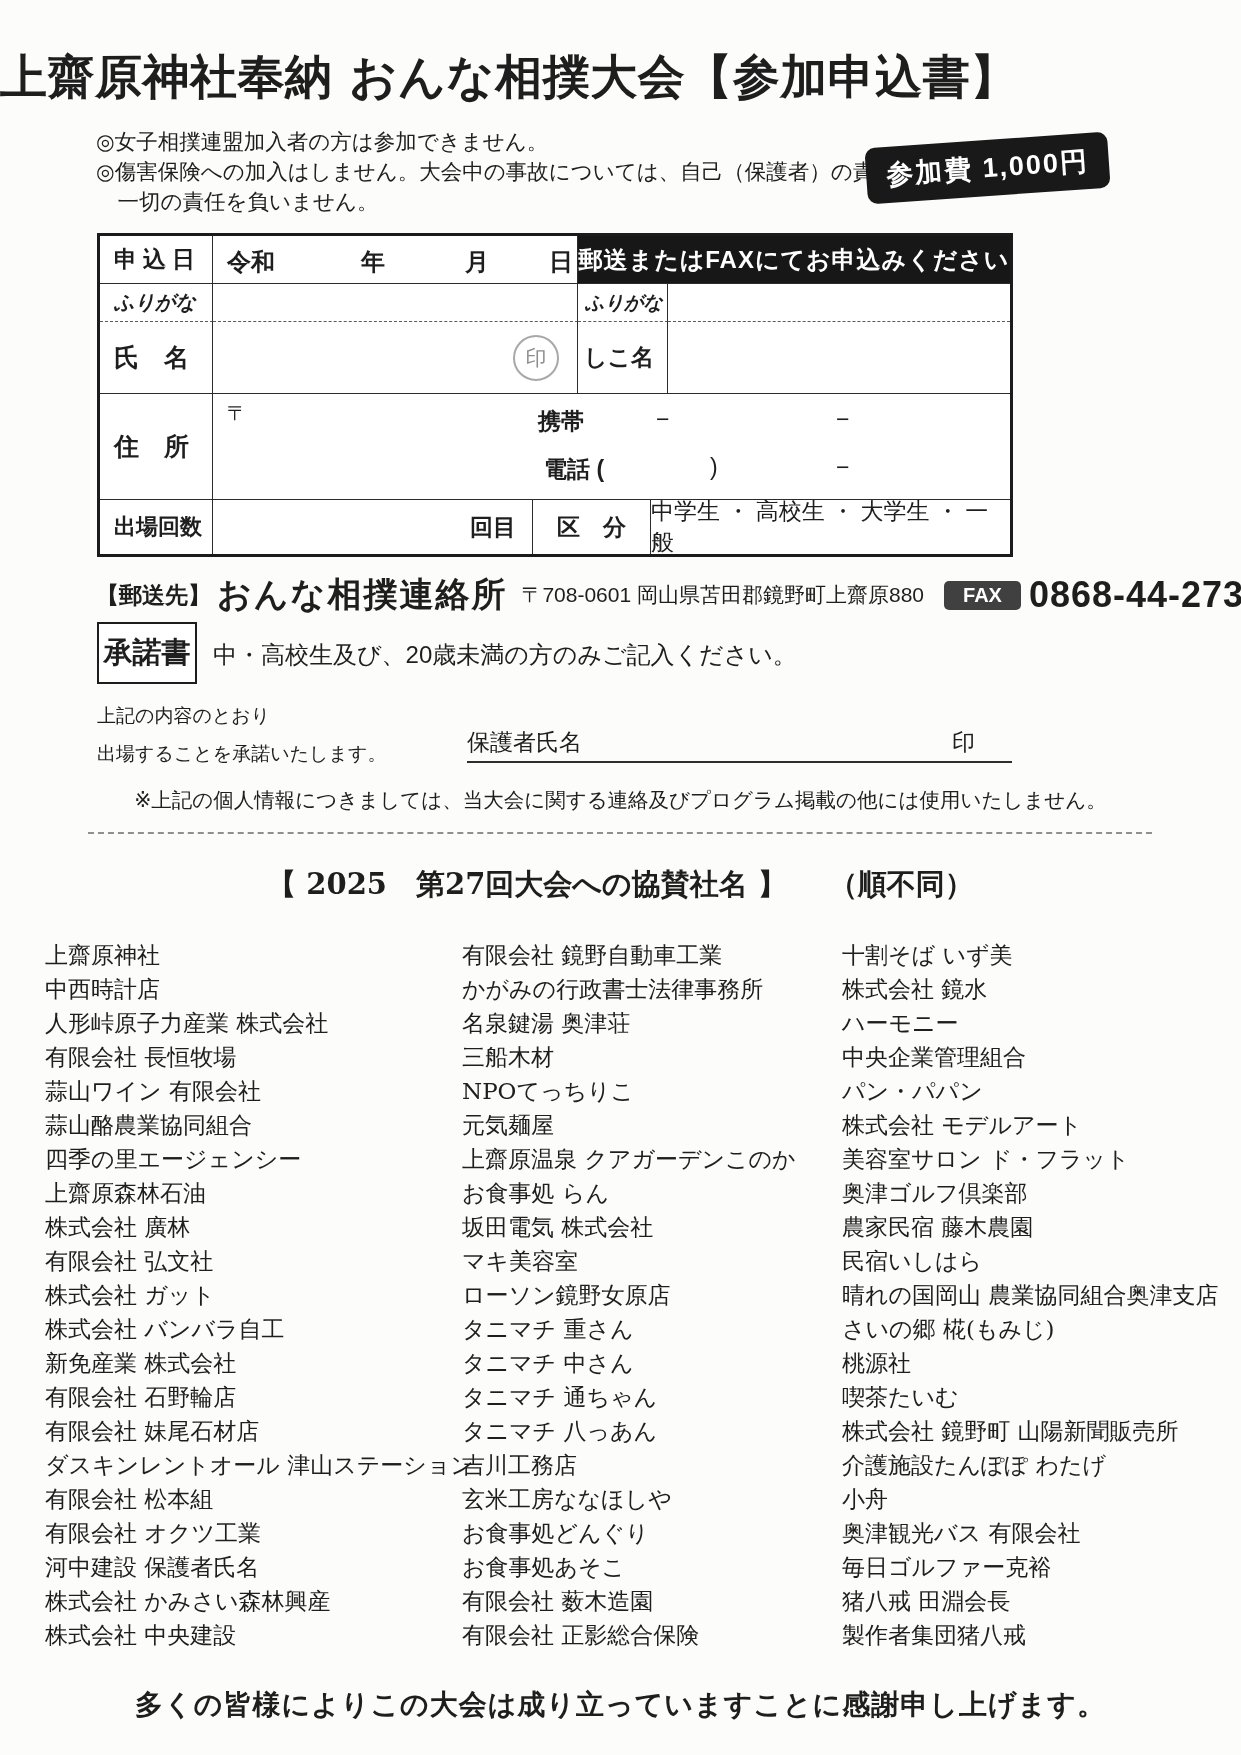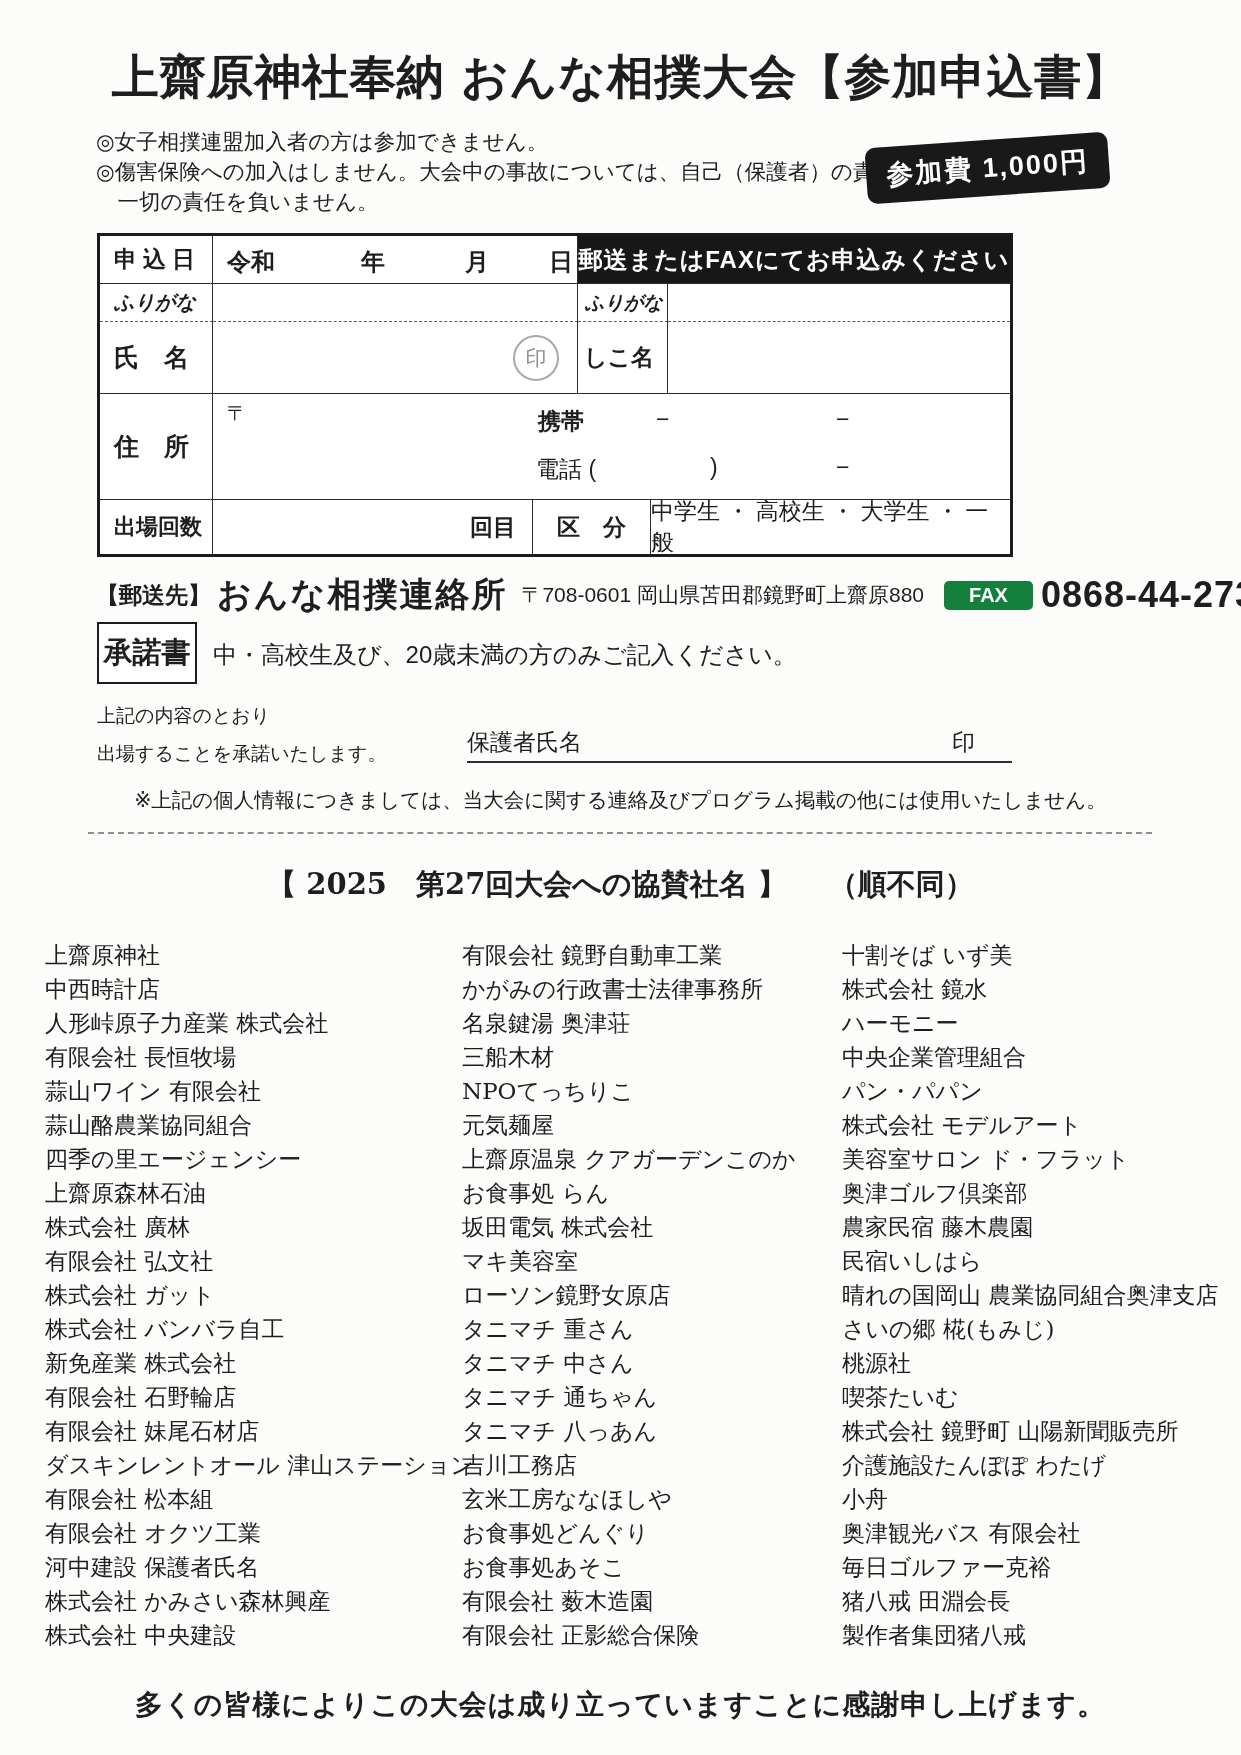--- a/index.html
+++ b/index.html
@@ -5,21 +5,21 @@
   html,body { margin:0; padding:0; background:#e9e9e9; }
   .page {
     position:relative; width:1241px; height:1755px; margin:0 auto;
     background:#fcfcfa; color:#1e1e1e; overflow:hidden;
     font-family:"Liberation Sans","DejaVu Sans",sans-serif;
   }
   .abs { position:absolute; }
   .serif { font-family:"DejaVu Serif","Liberation Serif",serif; }
 
   .title {
-    top:46px; left:0; width:1241px; text-align:center;
+    top:46px; left:0; width:1241px; 
     font-size:47px; font-weight:bold; white-space:nowrap; letter-spacing:0.5px;
   }
   .notes { top:127px; left:96px; font-size:21.5px; line-height:30px; }
   .fee-badge {
     top:140px; left:866px; background:#191919; color:#ffffff;
     font-size:27px; font-weight:bold; letter-spacing:2px; white-space:nowrap;
     padding:10px 20px; border-radius:10px; transform:rotate(-4deg);
   }
 
   
@@ -42,22 +42,22 @@
     width:42px; height:42px; border:2px solid #a8a8a8; border-radius:50%;
     color:#8d8d8d; font-size:21px; display:flex; align-items:center; justify-content:center;
   }
   .in-cell { position:absolute; white-space:nowrap; }
 
   
   .mailing { top:572px; left:96px; width:1130px; display:flex; align-items:center; white-space:nowrap; }
   .mail-label { font-size:23px; font-weight:bold; }
   .mail-name  { font-size:34px; font-weight:bold; letter-spacing:2px; margin-left:6px; }
   .mail-addr  { font-size:21px; margin-left:14px; }
-  .fax-badge  { background:#15803d; color:#fff; font-size:20px; font-weight:bold;
-                padding:3px 25px; border-radius:5px; margin-left:20px; }
+  .fax-badge  { background:#404040; color:#fff; font-size:20px; font-weight:bold;
+                padding:3px 19px; border-radius:5px; margin-left:20px; }
   .fax-number { font-size:36px; font-weight:bold; letter-spacing:1px; margin-left:8px; }
 
   .consent-box {
     top:622px; left:97px; width:100px; height:62px; box-sizing:border-box;
     border:2.5px solid #1d1d1d; display:flex; align-items:center; justify-content:center;
     font-size:29px; font-weight:bold; background:#fff;
   }
   .consent-instr { top:639px; left:213px; font-size:24px; white-space:nowrap; }
   .statement { top:697px; left:97px; font-size:19px; line-height:38px; white-space:nowrap; }
   .guardian-label { top:727px; left:467px; font-size:23px; }
@@ -126,21 +126,21 @@
       <div class="cell b-b" style="flex:1;"></div>
     </div>
 
     <div class="f-row" style="height:106px;">
       <div class="cell lab b-r b-b" style="width:113px; font-size:25px;">住　所</div>
       <div class="cell b-b" style="flex:1; font-size:23px;">
         <span class="in-cell" style="left:14px; top:6px; font-size:20px;">〒</span>
         <span class="in-cell" style="left:325px; top:12px; font-weight:bold;text-align:right;">携帯</span>
         <span class="in-cell" style="left:443px; top:12px;">−</span>
         <span class="in-cell" style="left:623px; top:12px;">−</span>
-        <span class="in-cell" style="left:323px; top:60px; font-weight:normal;">電話 (</span>
+        <span class="in-cell" style="left:331px; top:60px; font-weight:bold;">電話 (</span>
         <span class="in-cell" style="left:497px; top:60px;">)</span>
         <span class="in-cell" style="left:623px; top:60px;">−</span>
       </div>
     </div>
 
     <div class="f-row" style="height:54px;">
       <div class="cell lab b-r" style="width:113px; font-size:22px;">出場回数</div>
       <div class="cell b-r" style="width:320px; display:flex; align-items:center; justify-content:flex-end; padding-right:16px; font-size:23px; font-weight:bold;">回目</div>
       <div class="cell b-r" style="width:118px; display:flex; align-items:center; justify-content:center; font-size:23px; font-weight:bold;">区　分</div>
       <div class="cell" style="flex:1; display:flex; align-items:center; justify-content:center; font-size:23px;">中学生 ・ 高校生 ・ 大学生 ・ 一般</div>

